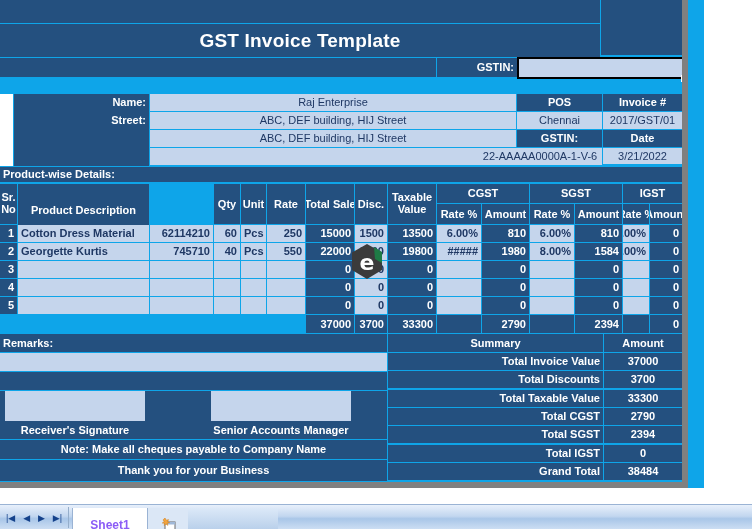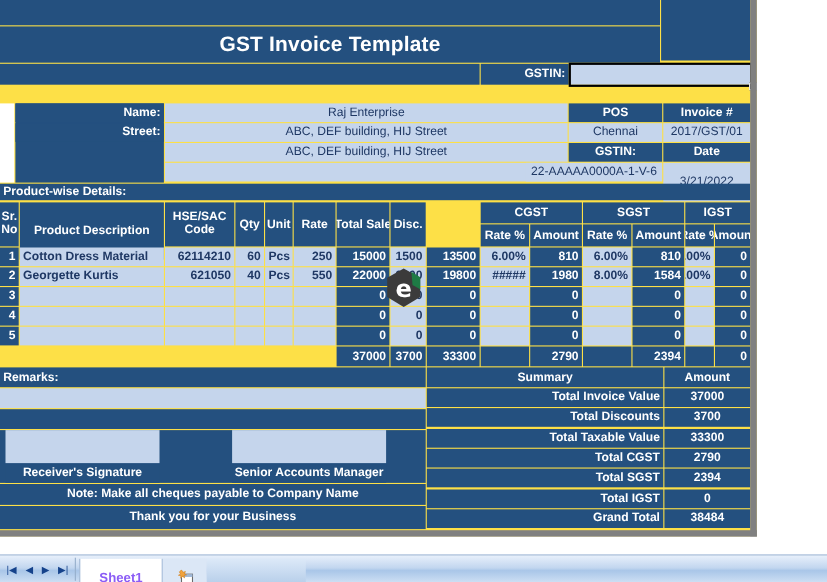--- a/index.html
+++ b/index.html
@@ -5,21 +5,21 @@
   html,body{margin:0;padding:0;}
   body{
     width:752px;height:529px;overflow:hidden;
     background:#ffffff;
     font-family:"Liberation Sans", sans-serif;
     font-size:11px;color:#1f3864;
   }
   .app{position:relative;width:752px;height:529px;}
 
   
-  .sheet{position:absolute;left:0;top:0;width:688px;height:488px;background:#fde047;}
+  .sheet{position:absolute;left:0;top:0;width:688px;height:488px;background:#0ea5e9;padding-left:16px;}
   .gray-edge-r{position:absolute;left:682px;top:0;width:6px;height:488px;background:#808080;}
   .gray-edge-b{position:absolute;left:0;top:482px;width:688px;height:6px;background:#808080;}
 
   .cell{position:absolute;box-sizing:border-box;overflow:hidden;white-space:nowrap;
         display:flex;align-items:center;line-height:1;}
   .dk{background:#24507f;color:#ffffff;}
   .lt{background:#c5d5ec;color:#1f3864;}
   .wh{background:#ffffff;}
   .b{font-weight:bold;}
   .c{justify-content:center;}
@@ -93,38 +93,38 @@
     <div class="cell dk c b" style="left:517px;top:94px;width:85px;height:17px;">POS</div>
     <div class="cell lt c" style="left:517px;top:112px;width:85px;height:17px;">Chennai</div>
 
     <div class="cell dk c b" style="left:603px;top:94px;width:79px;height:17px;">Invoice #</div>
     <div class="cell lt c" style="left:603px;top:112px;width:79px;height:17px;">2017/GST/01</div>
 
     <div class="cell dk c b" style="left:517px;top:130px;width:85px;height:17px;">GSTIN:</div>
     <div class="cell lt c" style="left:478px;top:148px;width:124px;height:17px;">22-AAAAA0000A-1-V-6</div>
 
     <div class="cell dk c b" style="left:603px;top:130px;width:79px;height:17px;">Date</div>
-    <div class="cell lt c" style="left:603px;top:148px;width:79px;height:35px;">3/21/2022</div>
+    <div class="cell lt c" style="left:603px;top:148px;width:79px;height:16px;">3/21/2022</div>
 
     <div class="cell dk l band" style="left:0;top:167px;width:682px;height:15px;">Product-wise Details:</div>
 
     <div class="cell dk b stack" style="left:0;top:184px;width:17px;height:40px;">
       <span>Sr.</span>
       <span>No</span>
     </div>
     <div class="cell dk c b" style="left:18px;top:184px;width:131px;height:52px;">Product Description</div>
-    <div class="cell dk b stack" style="left:150px;top:184px;width:63px;height:40px;">
-      <span>HSE/SAC</span>
-      <span>Code</span>
-    </div>
     <div class="cell dk c b" style="left:214px;top:184px;width:26px;height:40px;">Qty</div>
     <div class="cell dk c b" style="left:241px;top:184px;width:25px;height:40px;">Unit</div>
     <div class="cell dk c b" style="left:267px;top:184px;width:38px;height:40px;">Rate</div>
     <div class="cell dk c b" style="left:306px;top:184px;width:48px;height:40px;">Total Sale</div>
     <div class="cell dk c b" style="left:355px;top:184px;width:32px;height:40px;">Disc.</div>
+    <div class="cell dk b stack" style="left:388px;top:184px;width:48px;height:40px;">
+      <span>Taxable</span>
+      <span>Value</span>
+    </div>
 
     <div class="cell dk c b" style="left:437px;top:184px;width:92px;height:19px;">CGST</div>
     <div class="cell dk c b" style="left:437px;top:204px;width:44px;height:20px;">Rate %</div>
     <div class="cell dk c b" style="left:482px;top:204px;width:47px;height:20px;">Amount</div>
 
     <div class="cell dk c b" style="left:530px;top:184px;width:92px;height:19px;">SGST</div>
     <div class="cell dk c b" style="left:530px;top:204px;width:44px;height:20px;">Rate %</div>
     <div class="cell dk c b" style="left:575px;top:204px;width:47px;height:20px;">Amount</div>
 
     <div class="cell dk c b" style="left:623px;top:184px;width:59px;height:19px;">IGST</div>
@@ -142,21 +142,21 @@
         <div class="cell lt r b" style="left: 355px; top: 225px; width: 32px; height: 17px;">1500</div>
         <div class="cell dk r b" style="left: 388px; top: 225px; width: 48px; height: 17px;">13500</div>
         <div class="cell lt r b" style="left: 437px; top: 225px; width: 44px; height: 17px;">6.00%</div>
         <div class="cell dk r b" style="left: 482px; top: 225px; width: 47px; height: 17px;">810</div>
         <div class="cell lt r b" style="left: 530px; top: 225px; width: 44px; height: 17px;">6.00%</div>
         <div class="cell dk r b" style="left: 575px; top: 225px; width: 47px; height: 17px;">810</div>
         <div class="cell lt r b" style="left: 623px; top: 225px; width: 26px; height: 17px;">0.00%</div>
         <div class="cell dk r b" style="left: 650px; top: 225px; width: 32px; height: 17px;">0</div>
         <div class="cell dk r b" style="left: 0px; top: 243px; width: 17px; height: 17px;">2</div>
         <div class="cell lt l b" style="left: 18px; top: 243px; width: 131px; height: 17px;">Georgette Kurtis</div>
-        <div class="cell lt r b" style="left: 150px; top: 243px; width: 63px; height: 17px;">621050</div>
+        <div class="cell lt r b" style="left: 150px; top: 243px; width: 63px; height: 17px;">745710</div>
         <div class="cell lt r b" style="left: 214px; top: 243px; width: 26px; height: 17px;">40</div>
         <div class="cell lt l b" style="left: 241px; top: 243px; width: 25px; height: 17px;">Pcs</div>
         <div class="cell lt r b" style="left: 267px; top: 243px; width: 38px; height: 17px;">550</div>
         <div class="cell dk r b" style="left: 306px; top: 243px; width: 48px; height: 17px;">22000</div>
         <div class="cell lt r b" style="left: 355px; top: 243px; width: 32px; height: 17px;">2200</div>
         <div class="cell dk r b" style="left: 388px; top: 243px; width: 48px; height: 17px;">19800</div>
         <div class="cell lt r b" style="left: 437px; top: 243px; width: 44px; height: 17px;">#####</div>
         <div class="cell dk r b" style="left: 482px; top: 243px; width: 47px; height: 17px;">1980</div>
         <div class="cell lt r b" style="left: 530px; top: 243px; width: 44px; height: 17px;">8.00%</div>
         <div class="cell dk r b" style="left: 575px; top: 243px; width: 47px; height: 17px;">1584</div>

